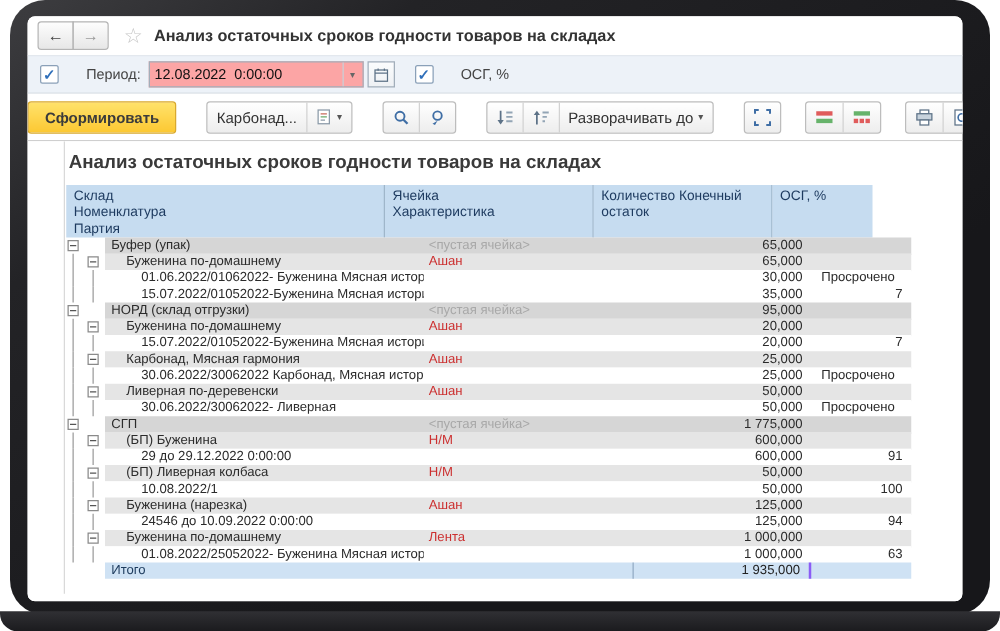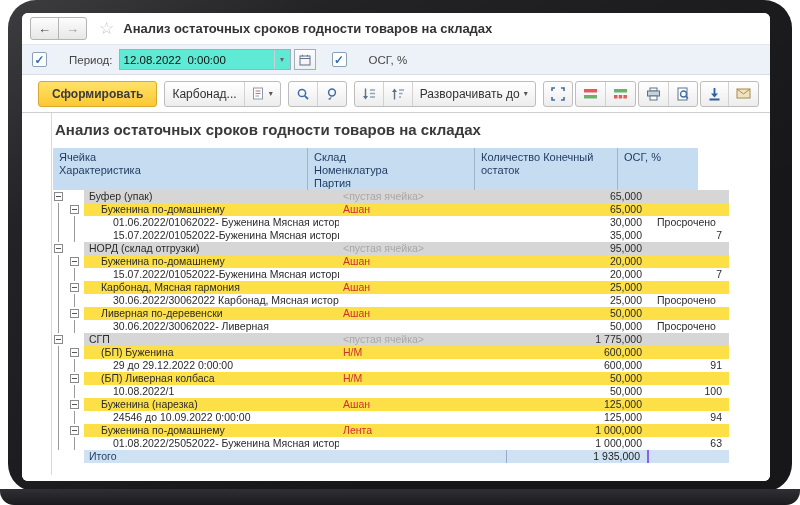--- a/index.html
+++ b/index.html
@@ -25,31 +25,31 @@
   .star{margin-left:12px;font-size:17px;color:#c6c6c6;line-height:1;}
   .win-title{margin-left:9px;font-size:13px;font-weight:bold;color:#333;white-space:nowrap;}
 
   
   .filterbar{height:29px;background:#edf2f8;border-top:1px solid #e3e8ee;border-bottom:1px solid #d8dde4;
              display:flex;align-items:center;padding-left:10px;flex:0 0 auto;}
   .cbx{width:13px;height:13px;background:#fff;border:1px solid #8aa0b8;border-radius:2px;
        display:flex;align-items:center;justify-content:center;flex:0 0 auto;}
   .cbx span{color:#2f6fba;font-size:12px;font-weight:bold;line-height:10px;}
   .flt-label{margin-left:22px;font-size:11.5px;color:#444;white-space:nowrap;}
-  .datefield{margin-left:6px;width:170px;height:19px;background:#5eead4;border:1px solid #a2aeba;
+  .datefield{margin-left:6px;width:170px;height:19px;background:#fca5a5;border:1px solid #a2aeba;
              display:flex;align-items:center;font-size:11.5px;color:#111;}
   .datefield .val{flex:1;padding-left:4px;white-space:pre;overflow:hidden;}
   .datefield .dd{width:15px;height:100%;display:flex;align-items:center;justify-content:center;
                  border-left:1px solid #c8d0d8;color:#666;font-size:8px;}
   .calbtn{margin-left:3px;width:20px;height:19px;border:1px solid #a2aeba;background:linear-gradient(#fbfcfd,#eef1f4);
           display:flex;align-items:center;justify-content:center;}
   .gap16{width:16px;flex:0 0 auto;}
 
   
-  .toolbar{height:37px;display:flex;align-items:center;padding:0 16px;gap:2px;border-bottom:1px solid #cfcfcf;
+  .toolbar{height:37px;display:flex;align-items:center;padding:0 0;gap:19px;border-bottom:1px solid #cfcfcf;
            flex:0 0 auto;background:#fff;}
   .btn-generate{height:24px;padding:0 13px;background:linear-gradient(#ffe26b,#fcc832);
                 border:1px solid #d9a92e;border-radius:3px;font-size:12px;font-weight:bold;color:#3b3b3b;
                 display:flex;align-items:center;white-space:nowrap;}
   .tgroup{height:24px;display:flex;align-items:stretch;border:1px solid #bdbdbd;border-radius:3px;
           background:linear-gradient(#ffffff,#ededed);}
   .seg{display:flex;align-items:center;padding:0 7px;border-left:1px solid #d2d2d2;white-space:nowrap;}
   .seg:first-child{border-left:none;}
   .seg .lbl{font-size:12px;color:#333;}
   .caret{font-size:8px;color:#555;margin-left:4px;}
@@ -68,21 +68,21 @@
 
   .trow{display:flex;height:13px;}
   .rail{position:relative;width:31px;flex:0 0 auto;}
   .tline{position:absolute;top:0;bottom:0;width:1px;background:#9c9c9c;}
   .toggle{position:absolute;top:2px;width:9px;height:9px;background:#fff;border:1px solid #8a8a8a;
           box-sizing:border-box;}
   .toggle::after{content:'';display:block;width:5px;height:1px;background:#555;margin:3px auto 0;}
   .cells{display:grid;grid-template-columns:255px 167px 143px 80px;flex:1;height:13px;}
   .c{font-size:10.5px;line-height:13px;color:#2b2b2b;white-space:nowrap;overflow:hidden;box-sizing:border-box;}
   .cells.bg1{background:#d6d6d6;border-bottom:1px solid #f2f2f2;}
-  .cells.bg2{background:#fde047;border-bottom:1px solid #f6f6f6;}
+  .cells.bg2{background:#e5e5e5;border-bottom:1px solid #f6f6f6;}
   .cells.bg3{background:#ffffff;}
   .c1.ind1{padding-left:5px;}
   .c1.ind2{padding-left:17px;}
   .c1.ind3{padding-left:29px;}
   .c2{padding-left:4px;}
   .c2.empty{color:#a8a8a8;}
   .c2.red{color:#cc3030;}
   .c3{text-align:right;padding-right:7px;}
   .c4.num{text-align:right;padding-right:7px;}
   .c4.txt{text-align:left;padding-left:8px;}
@@ -260,25 +260,25 @@
       </div>
 
     </div>
 
     <div class="report">
       <div class="grid-left-line"></div>
       <div class="rtitle">Анализ остаточных сроков годности товаров на складах</div>
 
       <div class="grid">
         <div class="ghead">
-          <div class="gh-cell">Ячейка
-Характеристика</div>
           <div class="gh-cell">Склад
 Номенклатура
 Партия</div>
+          <div class="gh-cell">Ячейка
+Характеристика</div>
           <div class="gh-cell">Количество Конечный
 остаток</div>
           <div class="gh-cell">ОСГ, %</div>
         </div>
 
         <div>
             <div class="trow">
               <div class="rail">
                 <div class="toggle" style="left: 1px;"></div>
               </div>

